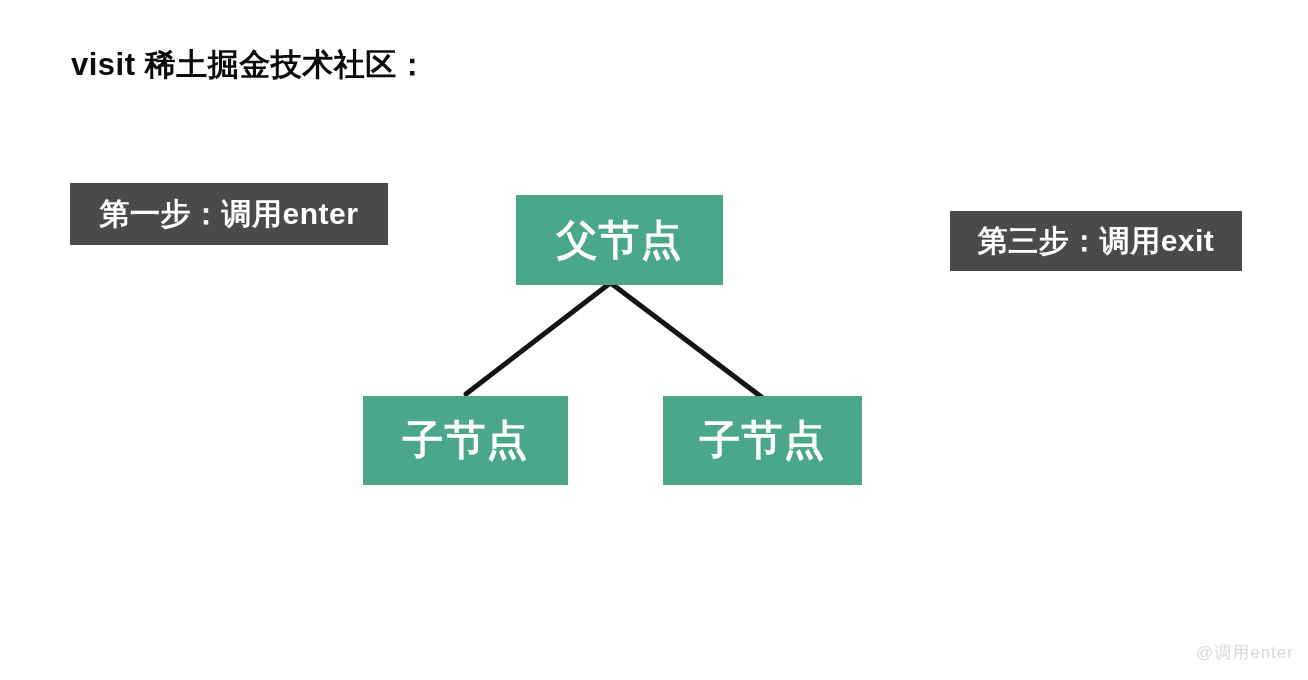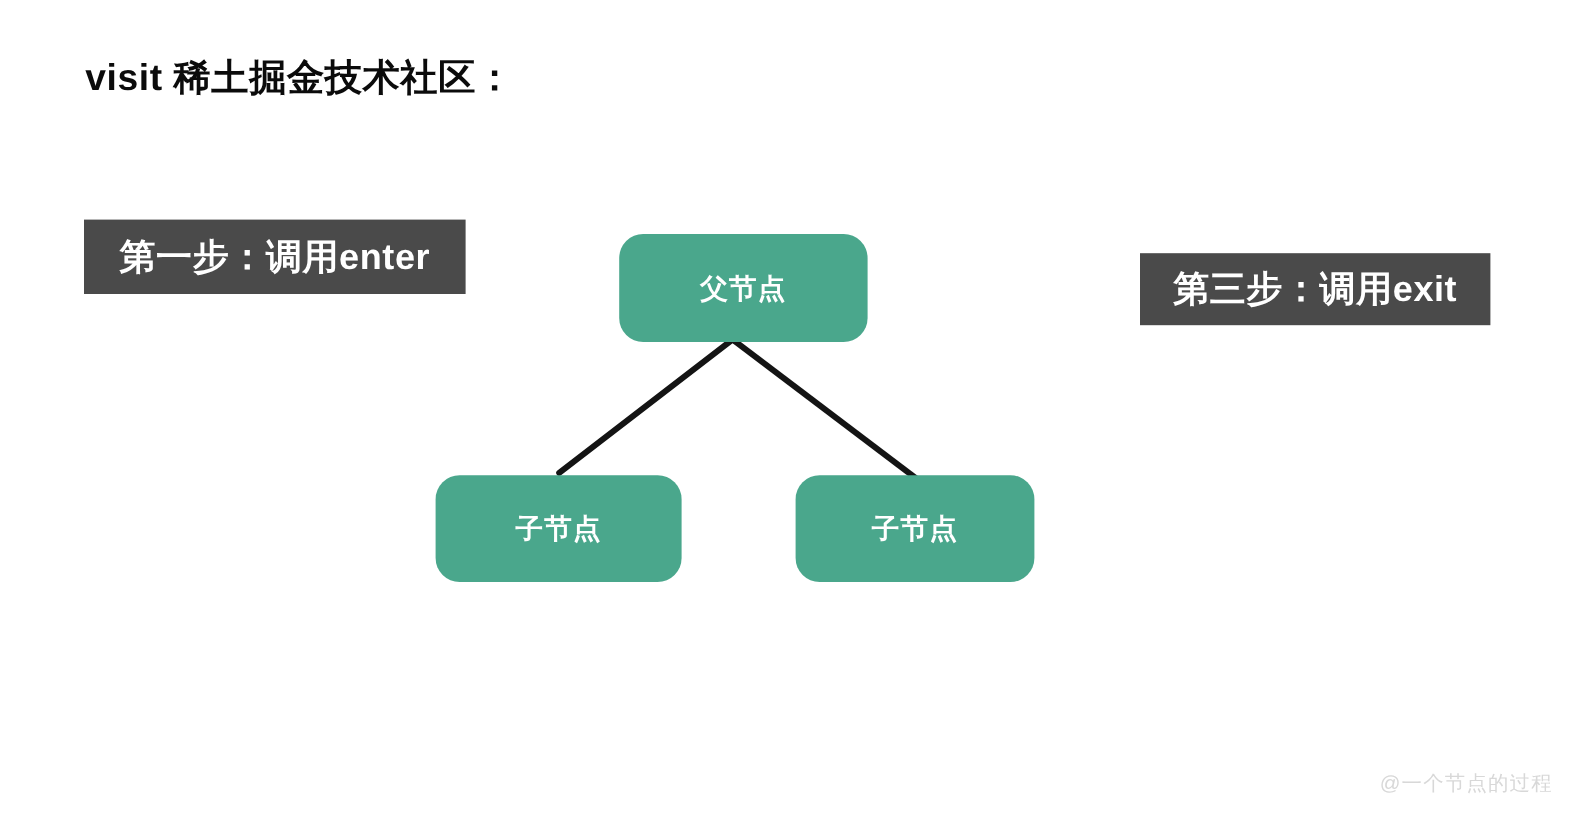--- a/index.html
+++ b/index.html
@@ -46,28 +46,27 @@
     white-space: nowrap;
     letter-spacing: 0.5px;
   }
   .step-1 { left: 70px;  top: 183px; width: 318px; height: 62px; }
   .step-3 { left: 950px; top: 183px; width: 292px; height: 60px; margin-top: 28px; }
   .step-2 { left: 475px; top: 555px; width: 340px; height: 62px; }
   .tree-node {
     position: absolute;
     background: var(--node-fill);
     color: var(--text-on-fill);
-    font-size: 23px;
+    font-size: 41px;
     font-weight: 700;
     display: flex;
     align-items: center;
     justify-content: center;
     white-space: nowrap;
     letter-spacing: 1px;
-    border-radius: 20px;
   }
   .node-parent      { left: 516px; top: 195px; width: 207px; height: 90px; }
   .node-child-left  { left: 363px; top: 396px; width: 205px; height: 89px; }
   .node-child-right { left: 663px; top: 396px; width: 199px; height: 89px; }
   .edges-layer {
     position: absolute;
     left: 0; top: 0;
     width: 1308px;
     height: 680px;
     pointer-events: none;
@@ -104,15 +103,15 @@
     <line class="edge" x1="612" y1="284" x2="764" y2="399"></line>
   </svg>
 
   <div class="tree-node node-parent">父节点</div>
 
   <div class="tree-node node-child-left">子节点</div>
 
   <div class="tree-node node-child-right">子节点</div>
 
 
-  <div class="watermark">@一个节点的过程</div>
+  <div class="watermark">@调用enter</div>
 
 </div>
 
 </body></html>

